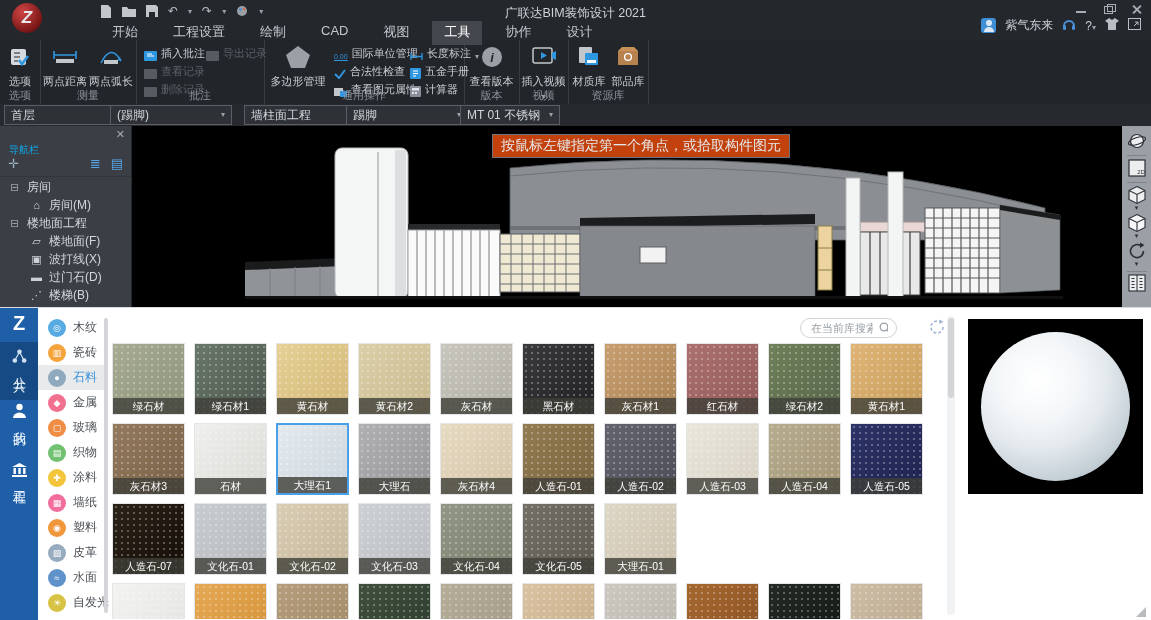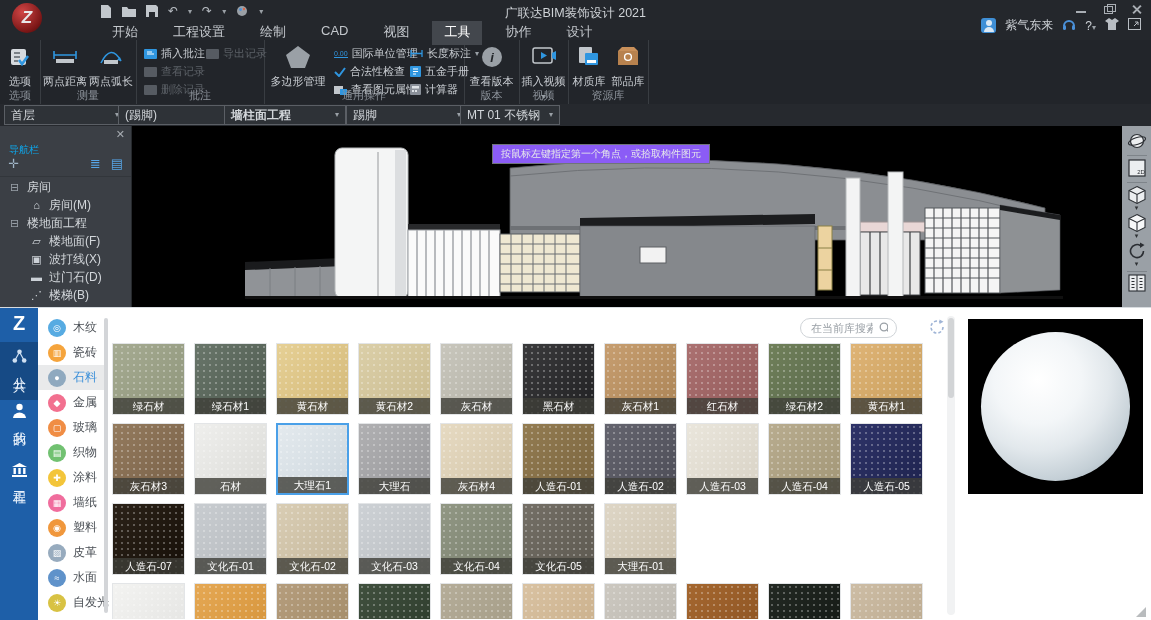--- a/index.html
+++ b/index.html
@@ -27,31 +27,31 @@
   .userarea{right:10px;top:17px;display:flex;gap:9px;align-items:center;color:#cdd1d6;font-size:12px}
   .avatar{width:15px;height:15px;border-radius:3px;background:#3f8fd6;position:relative}
   .avatar::before{content:"";position:absolute;left:4.5px;top:2px;width:6px;height:6px;border-radius:50%;background:#dce9f5}
   .avatar::after{content:"";position:absolute;left:2.5px;top:8.5px;width:10px;height:5px;border-radius:5px 5px 0 0;background:#dce9f5}
   
   .ribbon{left:0;top:40px;width:1151px;height:64px;background:#22252a;z-index:29}
   .rgroup{position:absolute;top:0;height:64px;border-right:1px solid #393d42}
   .glabel{position:absolute;bottom:1px;left:0;width:100%;text-align:center;font-size:11px;color:#8d939b}
   .bigbtn{position:absolute;top:3px;text-align:center;color:#c9cdd2;font-size:11px;cursor:pointer}
   .bigbtn .bicon{height:28px;display:flex;align-items:center;justify-content:center;margin-bottom:3px}
-  .smallbtn{position:absolute;height:15px;display:flex;gap:4px;align-items:center;font-size:11px;color:#c9cdd2;cursor:pointer;white-space:nowrap}
+  .smallbtn{position:absolute;height:15px;display:flex;gap:4px;align-items:flex-end;font-size:11px;color:#c9cdd2;cursor:pointer;white-space:nowrap}
   .smallbtn.disabled{color:#5c6167}
   .caret{font-size:8px;color:#9aa0a6}
   
   .ctxbar{left:0;top:104px;width:1151px;height:22px;background:#26292e;z-index:28}
   .selbox{position:absolute;top:1px;width:108px;height:18px;background:#2e3237;border:1px solid #5b5f65;
           color:#d2d6da;font-size:12px;line-height:18px;padding:0 6px;display:flex;justify-content:space-between;cursor:pointer}
   
   .viewport{left:0;top:126px;width:1122px;height:181px;background:#000}
-  .hint{position:absolute;left:492px;top:18px;background:#8b5cf6;border:1px solid #70747a;color:#e6e8ea;
-        font-size:10px;padding:2px 8px;white-space:nowrap}
+  .hint{position:absolute;left:492px;top:8px;background:#c2410c;border:1px solid #70747a;color:#e6e8ea;
+        font-size:14px;padding:2px 8px;white-space:nowrap}
   
   .navpanel{left:0;top:126px;width:131px;height:181px;background:#3b3f45;border-right:1px solid #26292d;z-index:10}
   .nav-head{position:absolute;left:9px;top:17px;color:#0ea5e9;font-size:10px}
   .nav-close{position:absolute;right:6px;top:2px;color:#a7acb2;font-size:11px;cursor:pointer}
   .nav-tools{position:absolute;left:0;top:28px;width:131px;height:22px;border-bottom:1px solid #32363b}
   .nav-tools .t1{position:absolute;left:8px;top:2px;color:#9fb4c6;font-size:13px;cursor:pointer}
   .nav-tools .t2{position:absolute;right:30px;top:2px;color:#57a6e8;font-size:13px;cursor:pointer}
   .nav-tools .t3{position:absolute;right:8px;top:2px;color:#57a6e8;font-size:13px;cursor:pointer}
   .tree{position:absolute;left:0;top:52px;width:131px}
   .trow{height:18px;line-height:18px;font-size:12px;color:#d3d7db;padding-left:30px;display:flex;gap:6px;align-items:center;cursor:pointer;white-space:nowrap}
@@ -344,26 +344,26 @@
   </div>
 </div>
 
 <div class="abs ctxbar">
 
     <div class="selbox" style="left: 4px;">
       <span>首层</span>
       <span class="caret">▾</span>
     </div>
 
-    <div class="selbox" style="left: 118px;">
+    <div class="selbox" style="left: 110px;">
       <span>(踢脚)</span>
       <span class="caret">▾</span>
     </div>
 
-    <div class="selbox" style="left: 224px; font-weight: bold;">
+    <div class="selbox" style="left: 244px;">
       <span>墙柱面工程</span>
       <span class="caret">▾</span>
     </div>
 
     <div class="selbox" style="left: 346px;">
       <span>踢脚</span>
       <span class="caret">▾</span>
     </div>
 
     <div class="selbox" style="left: 460px; width: 86px;">

